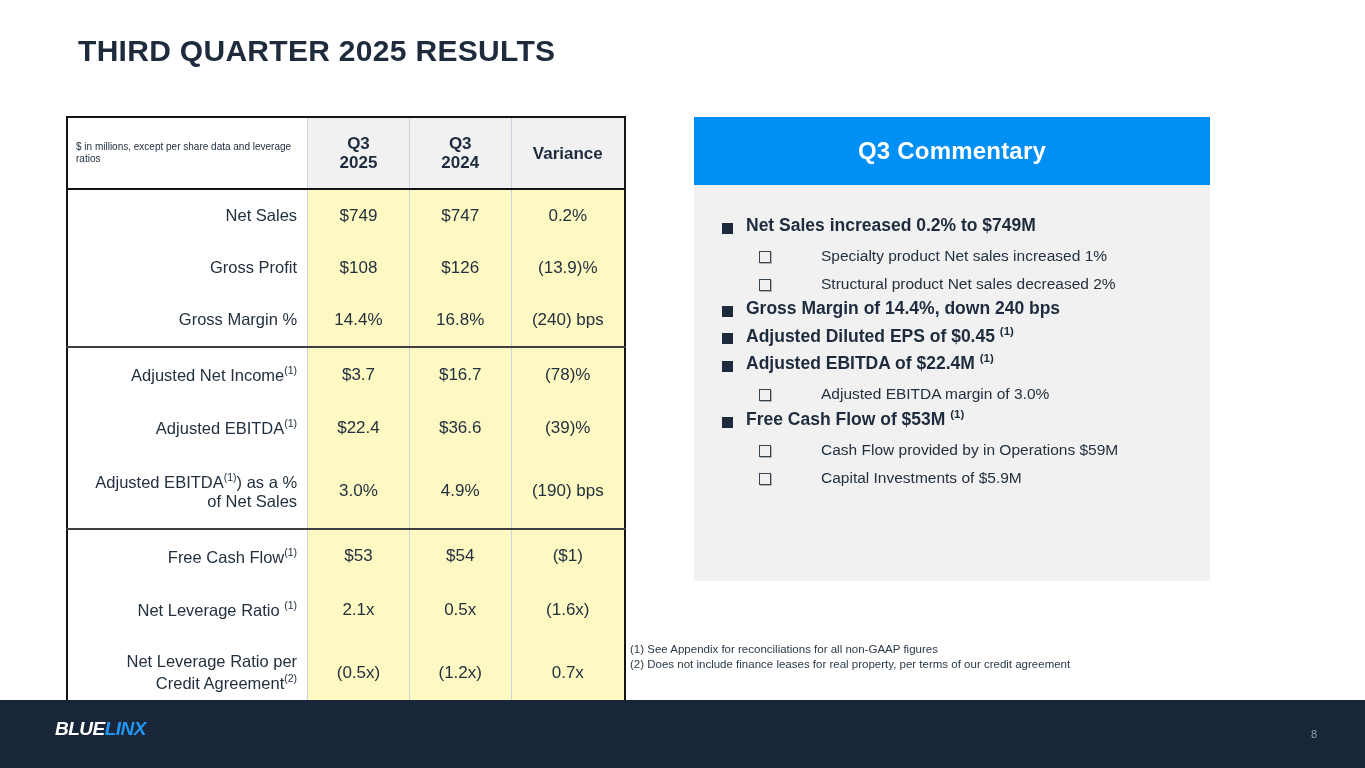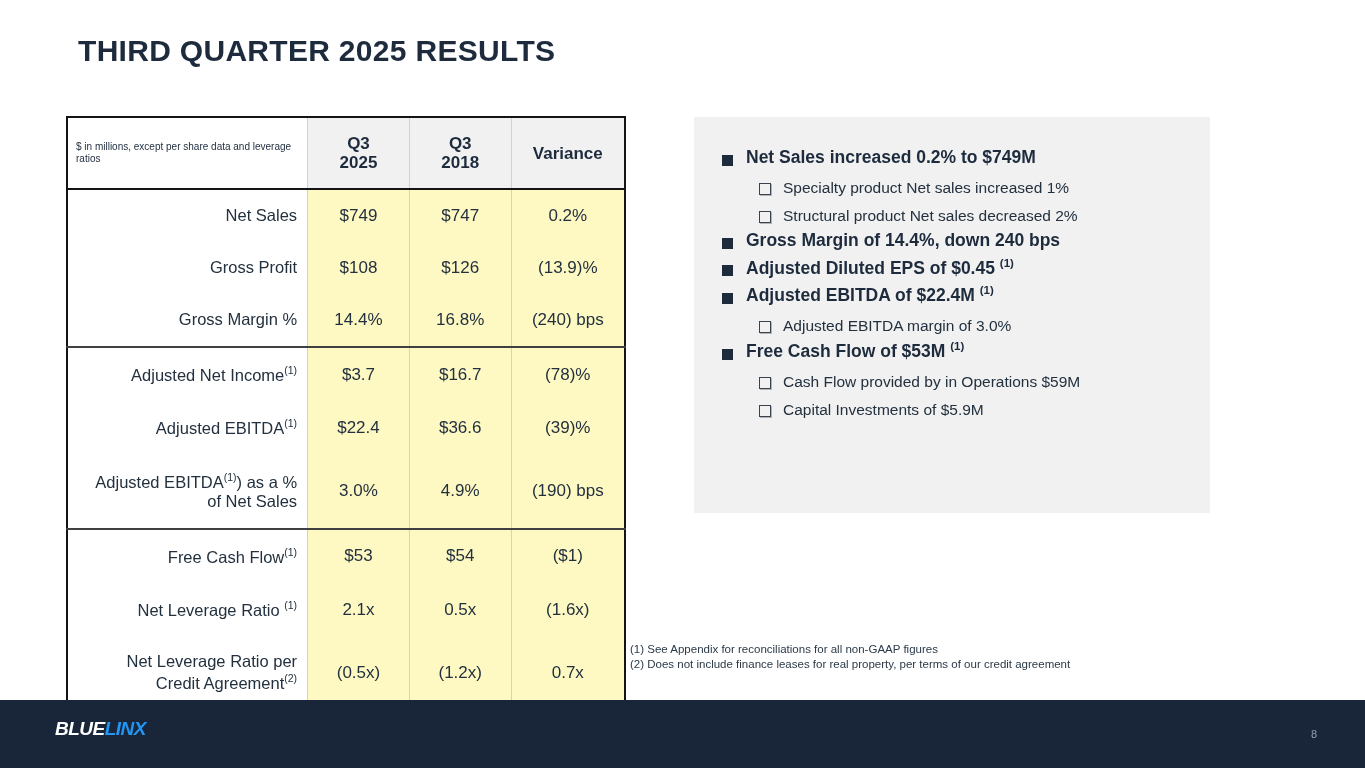--- a/index.html
+++ b/index.html
@@ -101,20 +101,21 @@
     margin-right: 13px; margin-top: 6px; flex: none;
   }
   .b1-text {
     font-size: 17.5px; font-weight: bold; color: #1d2b3d; line-height: 1.25;
   }
   .b1-text .fn { font-size: 11.5px; font-weight: bold; vertical-align: super; }
 
   .b2 {
     display: flex; align-items: flex-start;
     margin: 9px 0 0 37px;
+    gap: 38px;
   }
   .sq-hollow {
     width: 12px; height: 12px;
     border: 1.6px solid #37444f; background: #f1f1f1;
     margin-right: 12px; margin-top: 5px; flex: none;
     box-shadow: 1px 1px 0 rgba(0,0,0,0.25);
   }
   .b2-text { font-size: 15.5px; color: #23313f; line-height: 1.25; }
   .b1group { margin-bottom: 4px; }
 
@@ -157,21 +158,21 @@
     </colgroup>
     <thead>
       <tr class="hdr-row">
         <th class="hdr-label">$ in millions, except per share data and leverage ratios</th>
         <th class="hdr-val">
           <span>Q3</span><br>
           <span>2025</span>
         </th>
         <th class="hdr-val">
           <span>Q3</span><br>
-          <span>2018</span>
+          <span>2024</span>
         </th>
         <th class="hdr-val">Variance</th>
       </tr>
     </thead>
     <tbody id="table-body">
         <tr class="r">
           <td class="lbl">Net Sales</td>
           <td class="val">$749</td>
           <td class="val">$747</td>
           <td class="val">0.2%</td>
@@ -221,20 +222,23 @@
         <tr class="r two-line">
           <td class="lbl">Net Leverage Ratio per Credit Agreement<sup>(2)</sup></td>
           <td class="val">(0.5x)</td>
           <td class="val">(1.2x)</td>
           <td class="val">0.7x</td>
         </tr>
       </tbody>
   </table>
 
   <div class="commentary">
+    <div class="comm-header">
+      <div class="comm-header-text">Q3 Commentary</div>
+    </div>
     <div class="comm-body" id="comm-body">
         <div class="b1group">
           <div class="b1">
             <span class="sq-filled"></span>
             <span class="b1-text">Net Sales increased 0.2% to $749M</span>
           </div>
           <div class="b2">
             <span class="sq-hollow"></span>
             <span class="b2-text">Specialty product Net sales increased 1%</span>
           </div>

